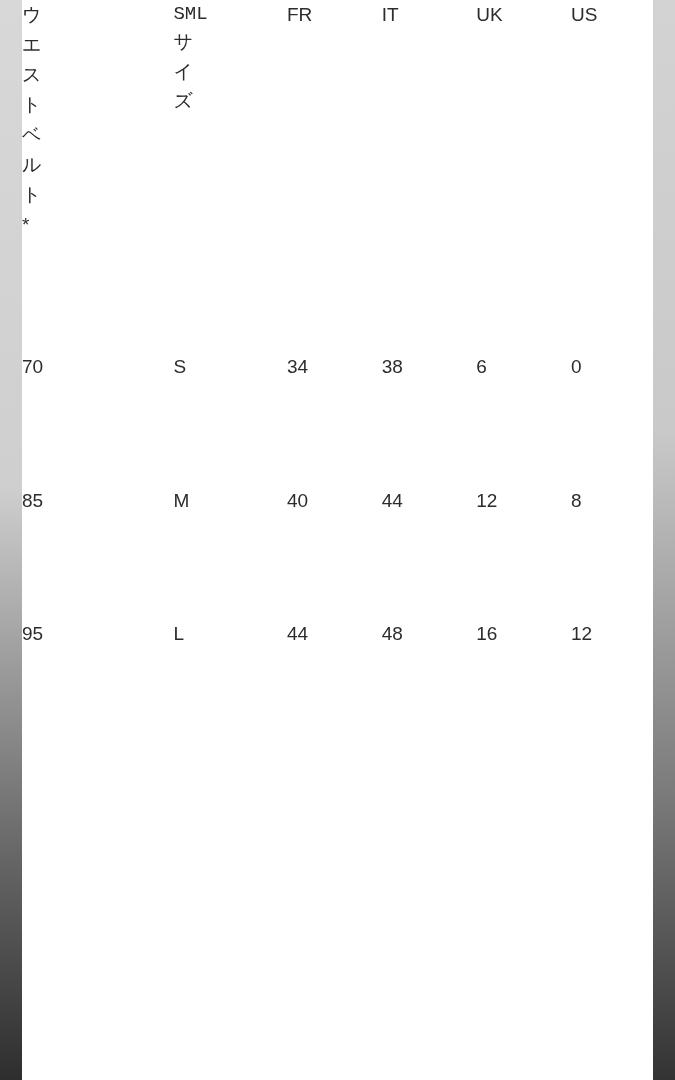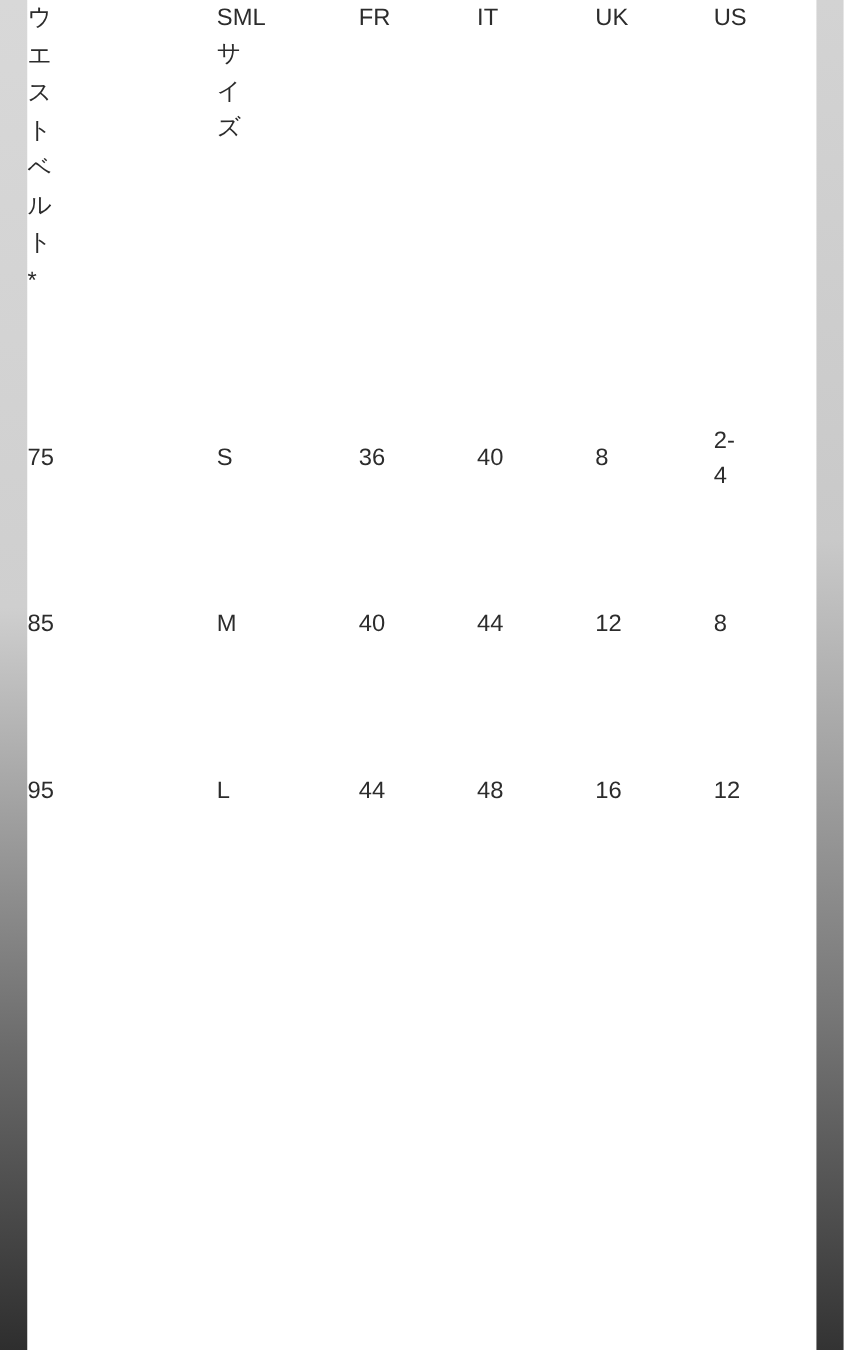--- a/index.html
+++ b/index.html
@@ -60,20 +60,21 @@
     line-height: 1.55;
     height: 300px;
   }
   th.vertical-head {
     padding-left: 80px;
     padding-top: 0;
   }
   th.head-sml {
     padding-left: 12px;
     padding-top: 0;
+    font-family: Liberation Mono, monospace;
   }
   th.head-plain {
     padding-left: 10px;
     vertical-align: top;
     padding-top: 60px;
   }
 
   
   .vstack {
     display: block;
@@ -138,28 +139,27 @@
 イ
 ズ</span>
           </th>
           <th class="head-plain">FR</th>
           <th class="head-plain">IT</th>
           <th class="head-plain">UK</th>
           <th class="head-plain">US</th>
         </tr>
       </thead>
       <tbody>
-        <tr>
-          <td class="c-0">75</td>
+        <tr class="row-first">
+          <td class="c-0">70</td>
           <td class="c-1">S</td>
-          <td class="c-2">36</td>
-          <td class="c-3">40</td>
-          <td class="c-4">8</td>
-          <td class="c-5">2-
-4</td>
+          <td class="c-2">34</td>
+          <td class="c-3">38</td>
+          <td class="c-4">6</td>
+          <td class="c-5">0</td>
         </tr>
         <tr>
           <td class="c-0">85</td>
           <td class="c-1">M</td>
           <td class="c-2">40</td>
           <td class="c-3">44</td>
           <td class="c-4">12</td>
           <td class="c-5">8</td>
         </tr>
         <tr>

